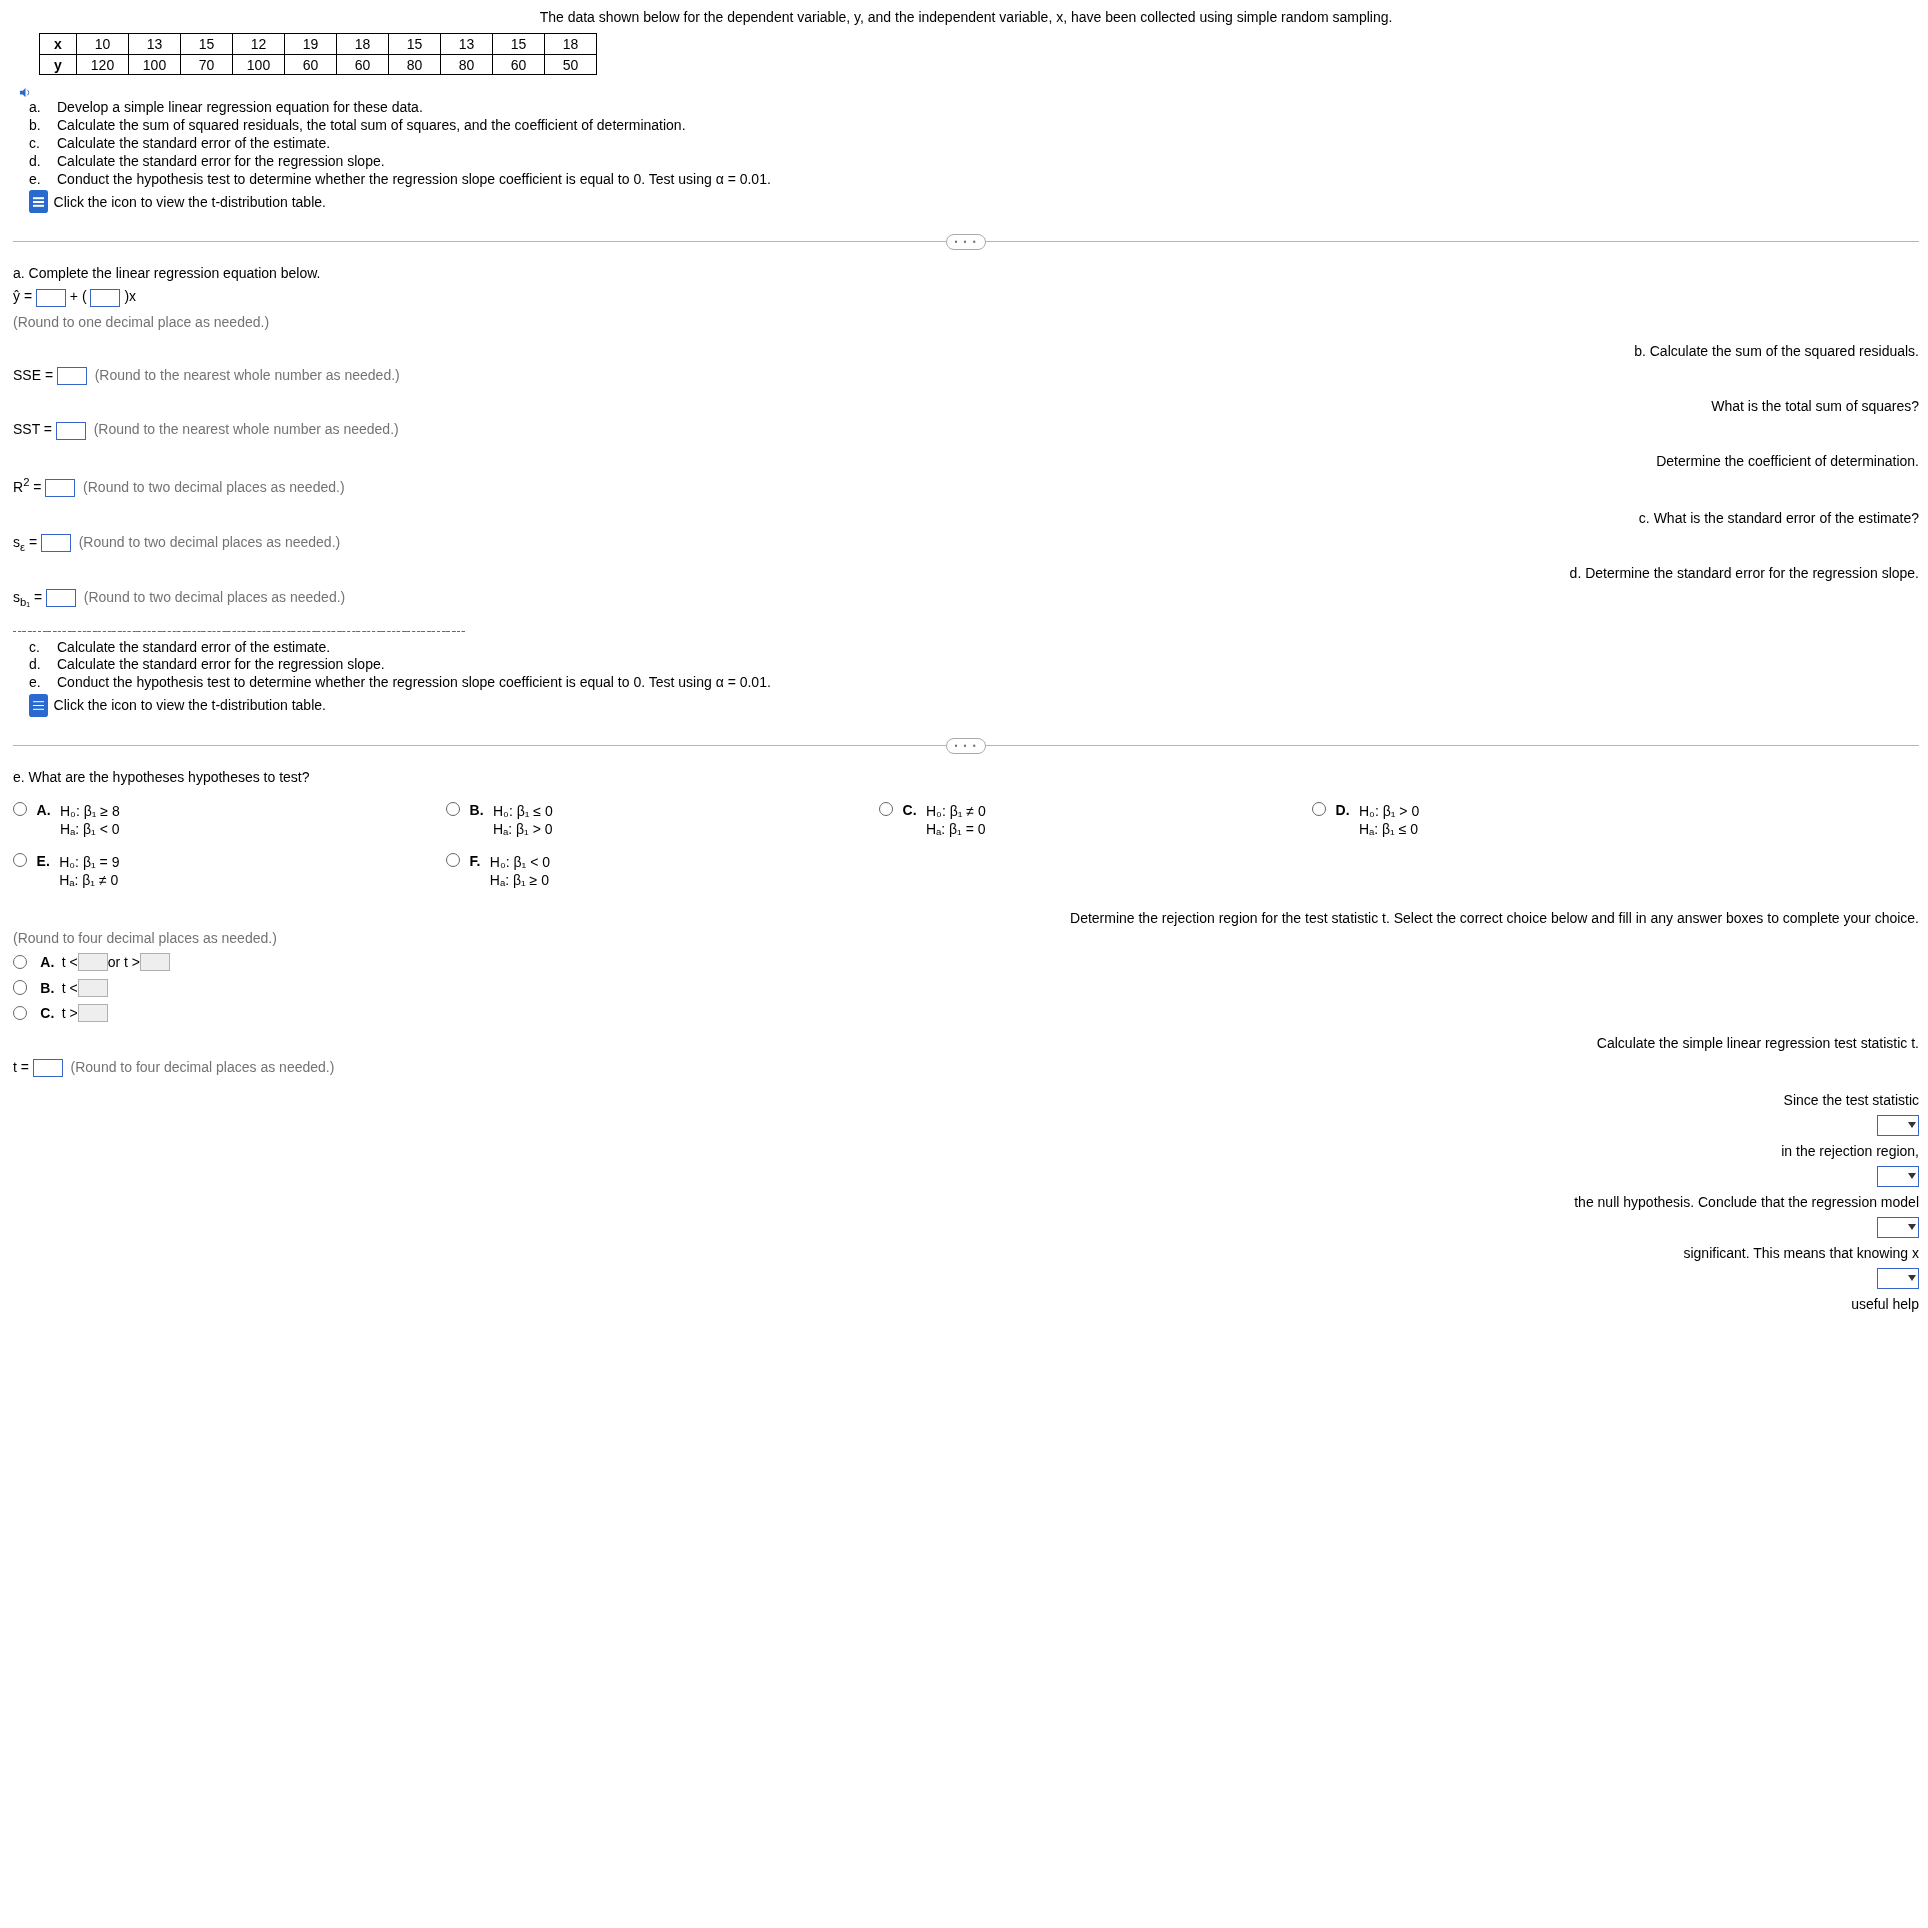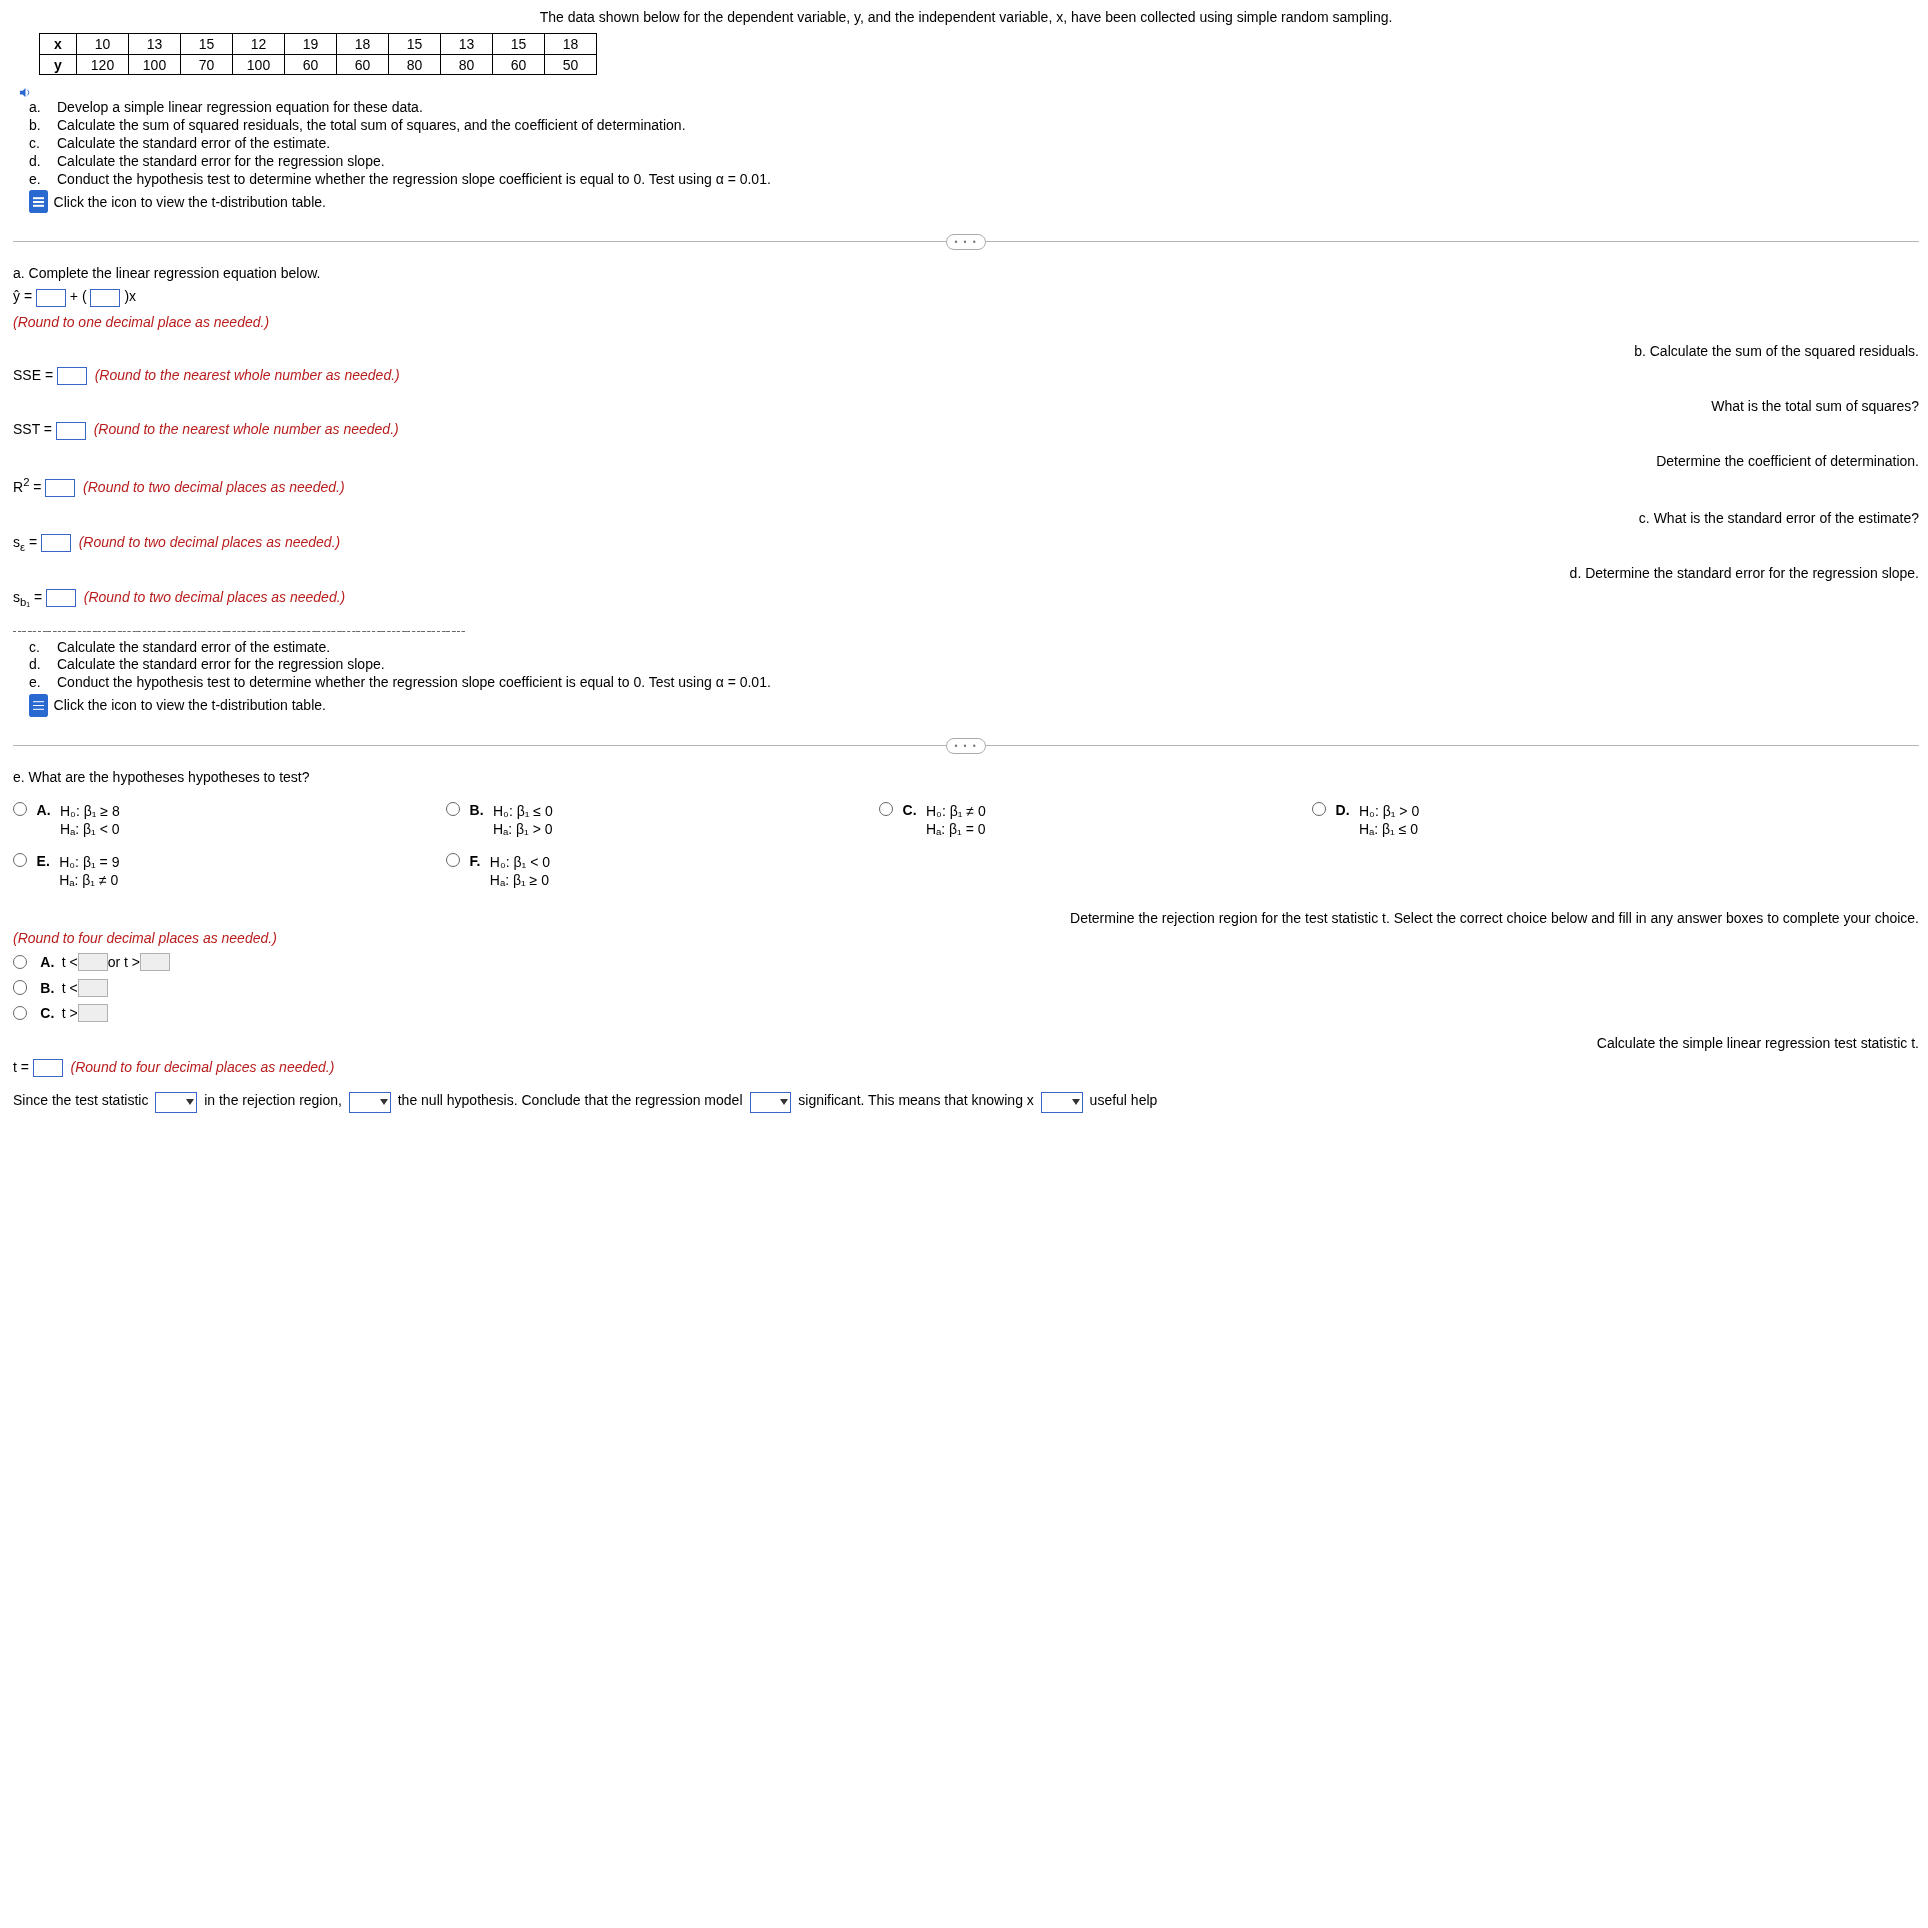--- a/index.html
+++ b/index.html
@@ -12,30 +12,30 @@
   .tasks div{margin:1.9px 0;}
   .tasks .lbl{display:inline-block;width:28px;}
   .icon-link{display:inline-flex;align-items:center;margin-top:1.9px;}
   .doc-icon{width:19px;height:22.6px;background:#2a6ad0;border-radius:2.8px;margin-right:5.6px;display:inline-flex;align-items:center;justify-content:center;}
   .doc-icon span{display:block;width:11.3px;height:1.9px;background:#fff;box-shadow:0 3.8px 0 #fff,0 -3.8px 0 #fff;}
   hr.sep{border:none;border-top:0.9px solid #b5b5b5;margin:26px 0 13px 0;}
   .pill{width:38px;height:14px;border:0.9px solid #aaa;border-radius:9.4px;background:#fff;margin:-21px auto 13px auto;display:flex;align-items:center;justify-content:center;font-size:8.5px;letter-spacing:1.9px;color:#777;}
   .q{margin:15px 0 3.8px 0;}
   .eq{margin:7.5px 0;}
   .ibox{display:inline-block;width:28px;height:16px;border:0.9px solid #3a65c8;background:#fff;vertical-align:middle;}
-  .hint{color:#b91c1c;margin-left:3.8px;font-style:italic;}
+  .hint{color:#737373;margin-left:3.8px;}
   .sect{margin:13px 0 3.8px 0;text-align:right;}
   .sub{font-size:11.3px;vertical-align:sub;}
   .sup{font-size:11.3px;vertical-align:super;}
   .radio{width:12.2px;height:12.2px;border:0.9px solid #666;border-radius:50%;display:inline-block;vertical-align:middle;margin-right:5.6px;}
   .opts{display:flex;flex-wrap:wrap;margin:9.4px 0;}
   .opt{width:433px;margin:7.5px 0;display:flex;}
   .opt .tag{font-weight:bold;margin:0 9.4px 0 3.8px;}
   .opt .body{line-height:1.3;}
-  .concl{margin-top:15px;display:flex;align-items:flex-start;flex-wrap:wrap;gap:7px;}
+  .concl{margin-top:15px;display:flex;align-items:flex-end;flex-wrap:wrap;gap:7px;flex-direction:column;}
   .dd{display:inline-flex;align-items:center;height:19px;border:0.9px solid #3a65c8;background:#fff;padding:0 1.9px 0 28px;vertical-align:middle;}
   .dd .arr{width:0;height:0;border-left:4.7px solid transparent;border-right:4.7px solid transparent;border-top:6.6px solid #333;margin-left:1.9px;}
   .rr{margin:7.5px 0;display:flex;align-items:center;}
   .greybox{display:inline-block;width:28px;height:16px;border:0.9px solid #b0b0b0;background:#eee;vertical-align:middle;}
   .speak{display:inline-block;width:13px;height:11.3px;vertical-align:middle;margin-left:5.6px;}
   .strike{text-decoration:line-through dashed;color:#666;font-size:10.4px;letter-spacing:0.9px;}
 </style>
 </head>
 <body>
 

